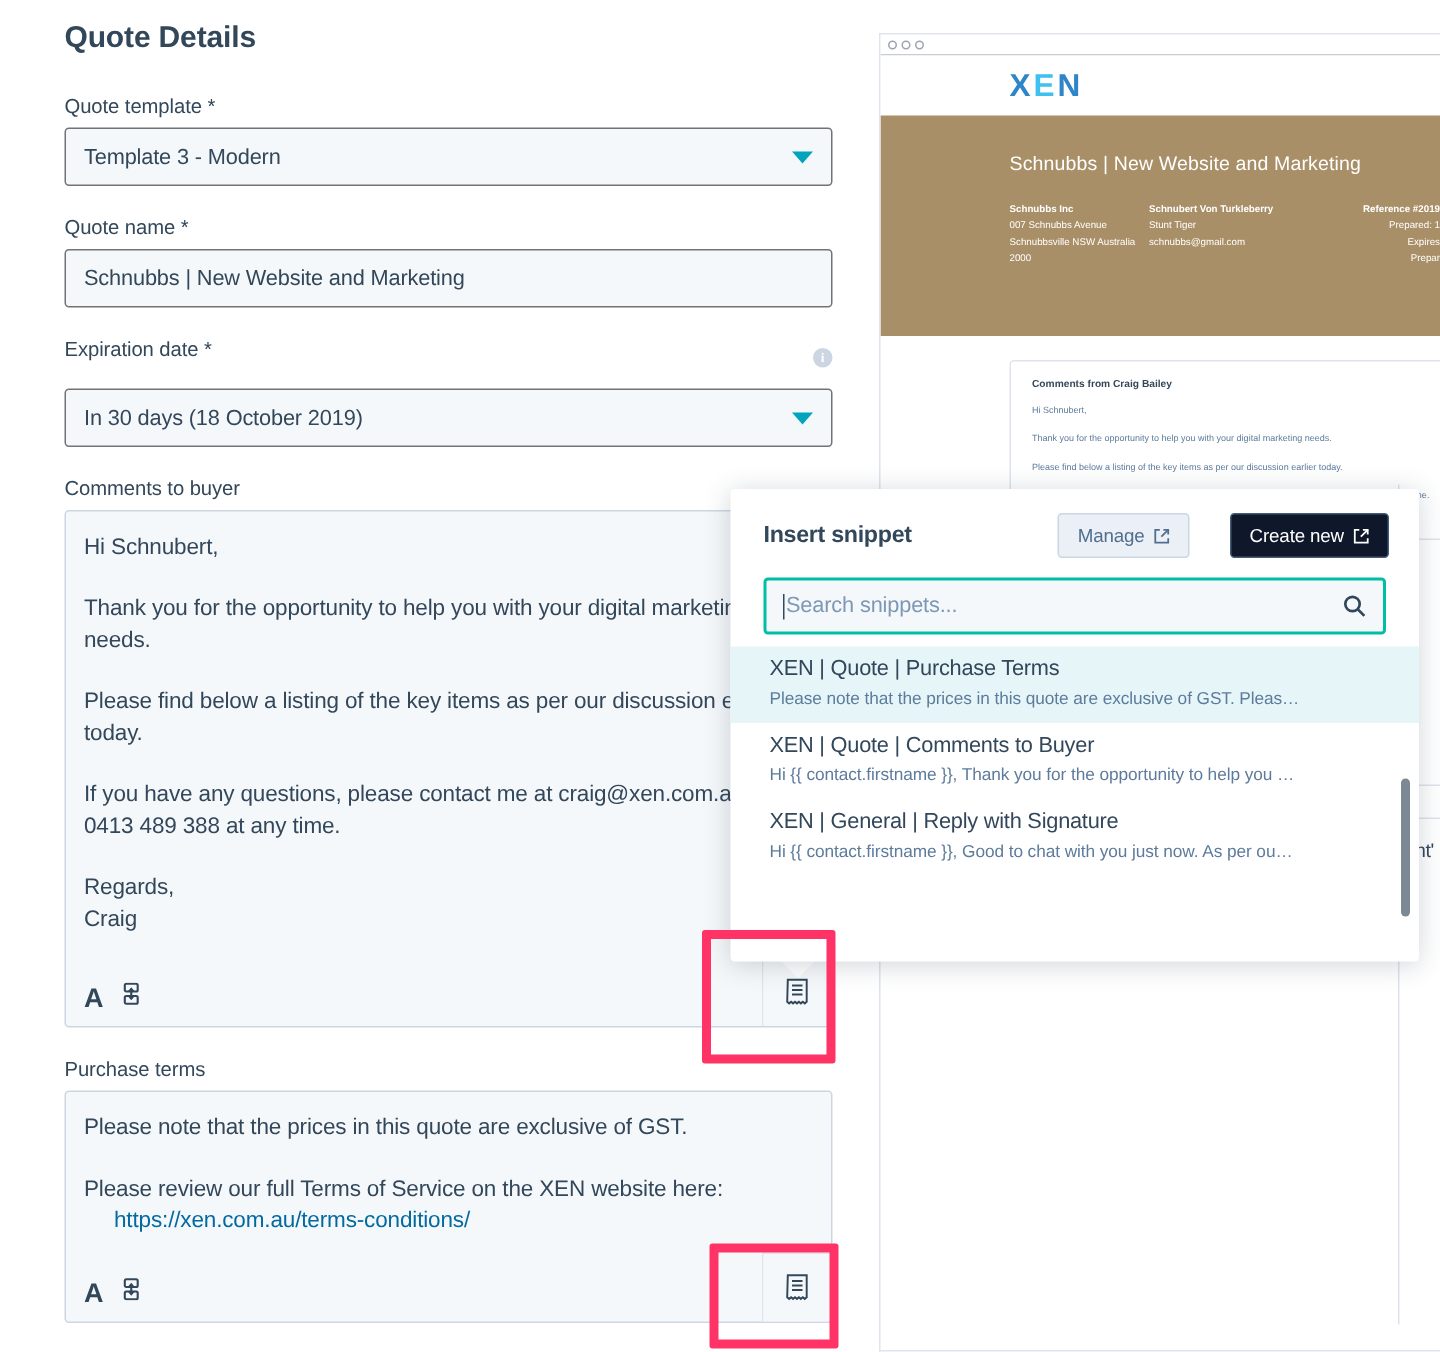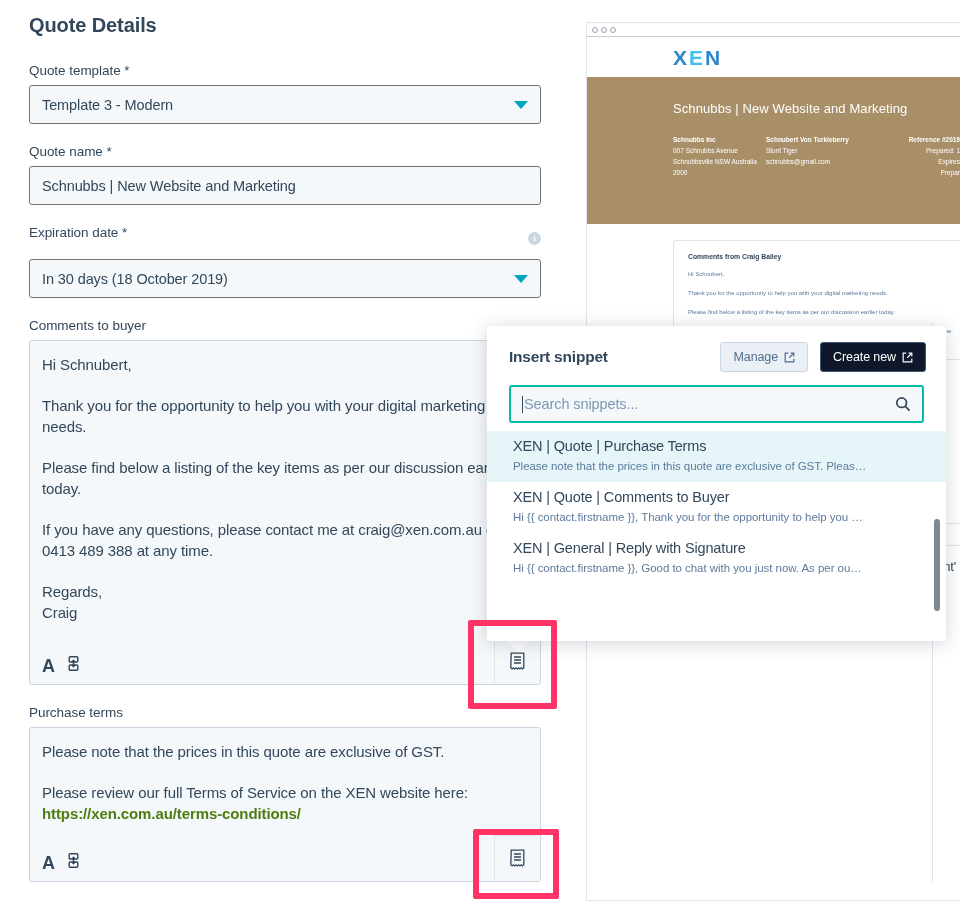--- a/index.html
+++ b/index.html
@@ -8,21 +8,21 @@
     width:960px; height:901px;
     background:#ffffff;
     font-family:"Liberation Sans", sans-serif;
     color:#33475b;
     overflow:hidden;
     position:relative;
   }
 
   
   #form-col {
-    position:absolute; left:2px; top:0; width:575px; height:785px;
+    position:absolute; left:16px; top:0; width:575px; height:785px;
     padding:14px 0 0 27px;
   }
   .page-title {
     font-size:20px; font-weight:bold; color:#33475b;
     letter-spacing:-0.1px; margin:0 0 26px 0;
   }
   .field-label {
     font-size:13.5px; color:#33475b; font-weight:normal;
     margin:0 0 7px 0; letter-spacing:-0.05px;
   }
@@ -65,21 +65,21 @@
     padding:13px 12px 0 12px;
   }
   #rte-comments { height:345px; }
   #rte-terms { height:155px; }
   .rte p {
     margin:0 0 20px 0;
     font-size:15px; line-height:21px;
     color:#33475b; letter-spacing:-0.1px;
   }
   .rte p.tight { margin-bottom:0; }
-  .rte a { color:#4d7c0f; font-weight:bold; text-decoration:none; }
+  .rte a { color:#0369a1; font-weight:normal; text-decoration:none;margin-left:20px; }
   .rte-toolbar {
     position:absolute; left:12px; bottom:9px;
     display:flex; align-items:center; gap:12px;
   }
   .tb-A { font-size:18px; font-weight:bold; color:#33475b; line-height:1; }
   .snippet-btn {
     position:absolute; right:0px; bottom:0px;
     width:46px; height:46px;
     display:flex; align-items:center; justify-content:center;
     background:#f5f8fa;
@@ -169,21 +169,21 @@
     background:#ffffff;
     border-radius:3px;
     box-shadow:0 2px 18px rgba(45,62,80,0.22);
     z-index:30;
   }
   #sp-head {
     display:flex; align-items:center; justify-content:space-between;
     padding:16px 20px 0 22px;
   }
   #sp-title { font-size:15.5px; font-weight:bold; color:#33475b; letter-spacing:-0.2px; }
-  #sp-actions { display:flex; align-items:flex-end; gap:12px; }
+  #sp-actions { display:flex; align-items:flex-end; gap:27px; }
   .btn {
     display:flex; align-items:center; gap:6px;
     font-size:12.5px; border-radius:3px; padding:7px 12px;
     letter-spacing:-0.1px; white-space:nowrap;
   }
   .btn-secondary { background:#eaf0f6; color:#506e91; border:1px solid #cbd6e2;}
   .btn-primary { background:#0f172a; color:#ffffff; border:1px solid #425b76;}
   .ext-ic { width:11px;height:11px; display:block; }
 
   #sp-search {

